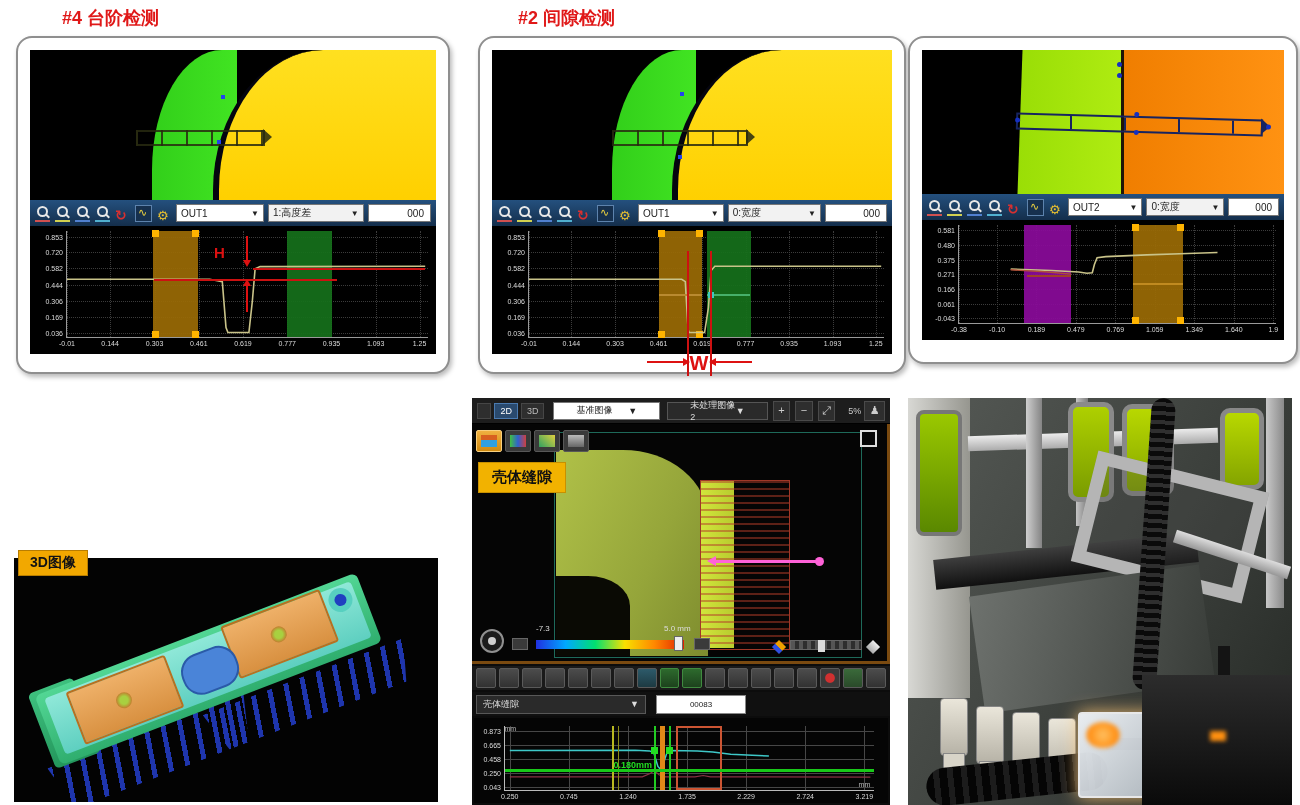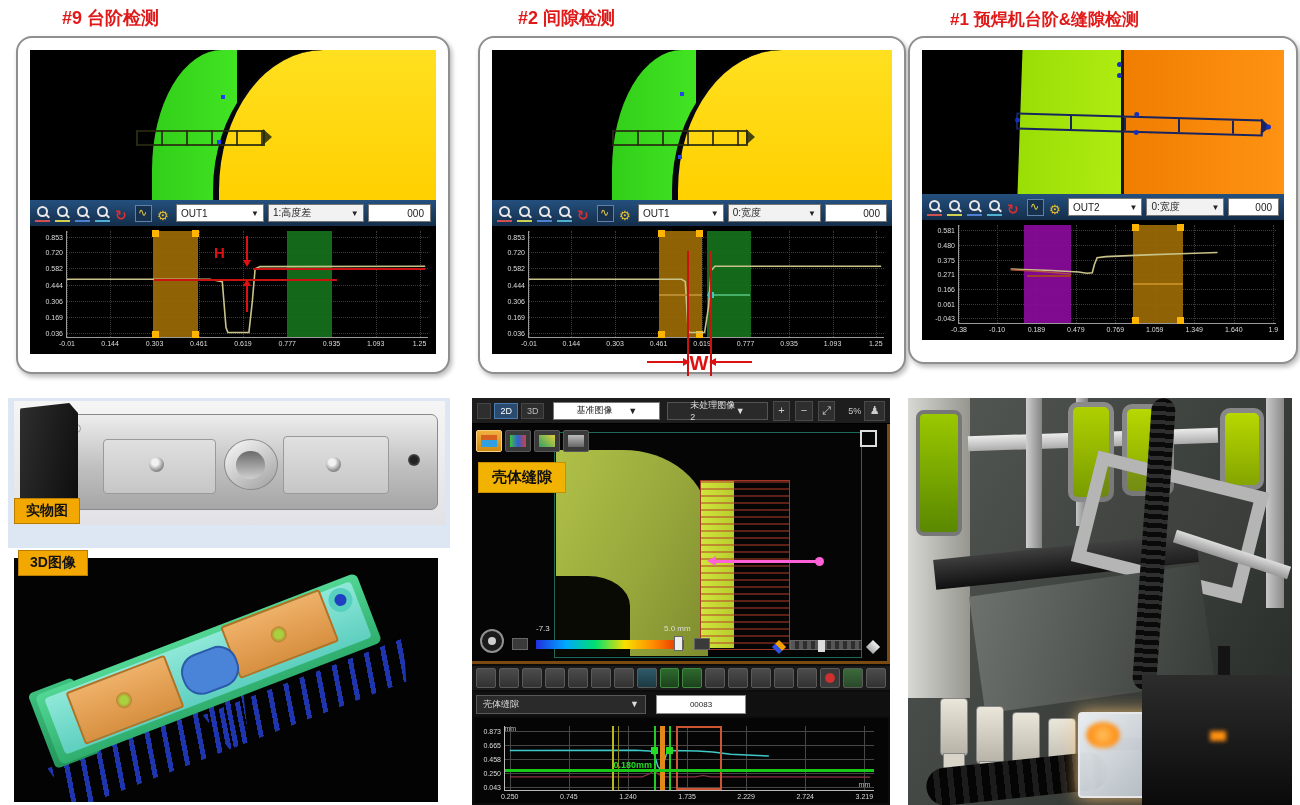--- a/index.html
+++ b/index.html
@@ -213,23 +213,22 @@
   .m17::after{content:"";position:absolute;right:10px;top:18px;width:40px;height:44px;
        background:repeating-linear-gradient(180deg,#4a7a4a 0 5px,#2a4a6a 5px 9px);opacity:.7;}
   .m18{right:0;bottom:0;width:150px;height:130px;background:linear-gradient(#2c2c2c,#0a0a0a);}
   .m19{right:66px;bottom:64px;width:16px;height:10px;background:#ff9010;filter:blur(2px);}
 </style>
 </head>
 <body>
 
 <div id="stage">
 
-  <div class="ptitle" style="left:62px;top:6px">#9 台阶检测</div>
+  <div class="ptitle" style="left:62px;top:6px">#4 台阶检测</div>
   <div class="ptitle" style="left:518px;top:6px">#2 间隙检测</div>
-  <div class="ptitle" style="left:950px;top:8px;font-size:17px">#1 预焊机台阶&amp;缝隙检测</div>
 
   <div class="vcard" style="left:16px;top:36px;width:430px;height:334px">
     <div class="hm">
       <div class="hm-green"></div>
       <div class="hm-yellow"></div>
       <i class="bdot" style="left:47%;top:30%"></i>
       <i class="bdot" style="left:46%;top:60%"></i>
       <div class="roi" style="left:26%;top:53%;width:31%;height:12px">
           <i class="roi-tip"></i>
         </div>
@@ -472,36 +471,20 @@
           <svg class="series" width="317" height="98">
             <polyline points="51.7,44.1 92.5,45.5 119.7,47.0 127.9,48.2 133.3,47.7 135.4,39.5 138.1,32.7 146.9,31.6 187.8,29.9 228.6,28.5 258.5,27.5" fill="none" stroke="#c9c389" stroke-width="1.6"></polyline>
             <polyline points="51.7,44.8 85.7,46.8 112.2,49.1" fill="none" stroke="#b05038" stroke-width="1.4"></polyline>
           </svg>
           <div class="ann" style="left: 68.0258px; width: 43.5365px; top: 50.4676px; height: 2px; background: rgb(160, 64, 40);"></div>
           <div class="ann" style="left: 174.418px; width: 49.1146px; top: 58.223px; height: 2px; background: rgb(192, 138, 32);"></div>
         </div>
       </div>
   </div>
 
-  <div id="photo-block">
-    <div class="ph-bg"></div>
-    <div class="ph-part">
-      <div class="ph-pad ph-pad1"></div>
-      <div class="ph-pad ph-pad2"></div>
-      <div class="ph-oval">
-          <i></i>
-        </div>
-      <div class="ph-screw s1"></div>
-      <div class="ph-screw s2"></div>
-      <div class="ph-hole"></div>
-      <div class="ph-pin"></div>
-    </div>
-    <div class="ph-clip"></div>
-    <span class="tag" style="left:6px;top:100px">实物图</span>
-  </div>
 
   <div id="render-block">
     <div class="r3d">
       <div class="r3d-sp sp1"></div>
       <div class="r3d-sp sp2"></div>
       <div class="r3d-cap"></div>
       <div class="r3d-bar"></div>
       <div class="r3d-top"></div>
       <div class="r3d-pad p1">
           <i></i>

